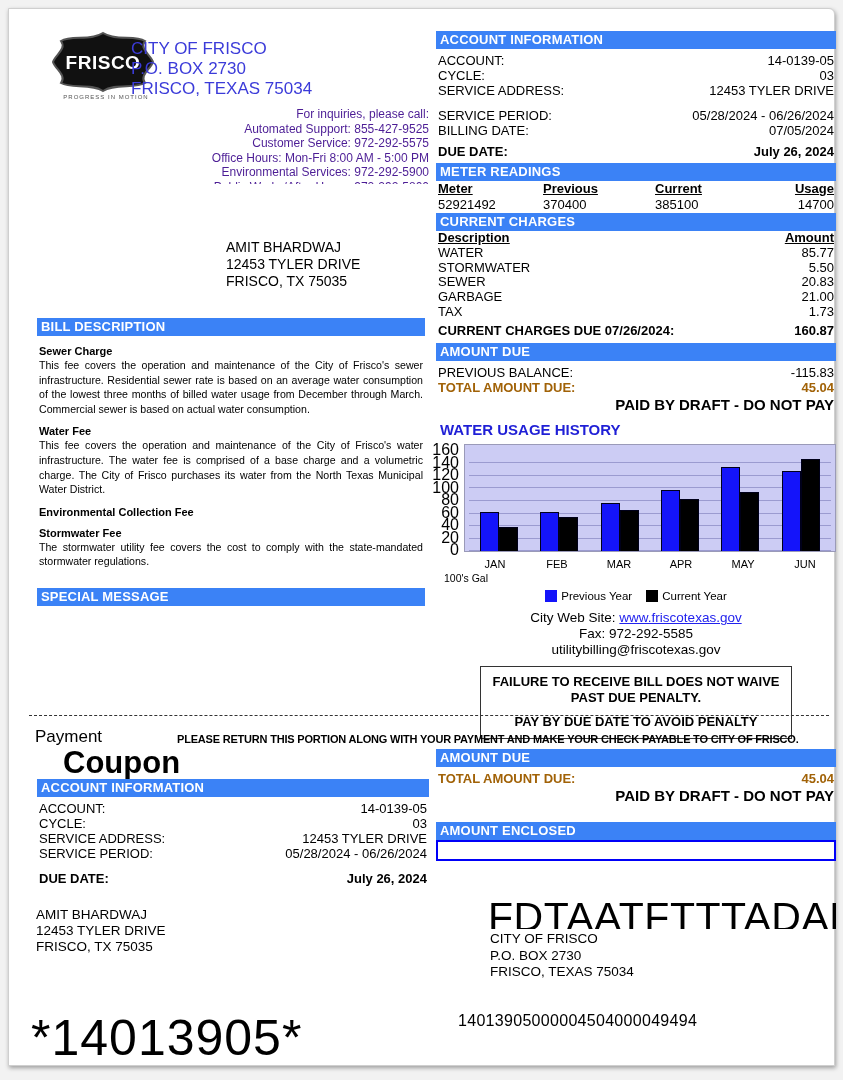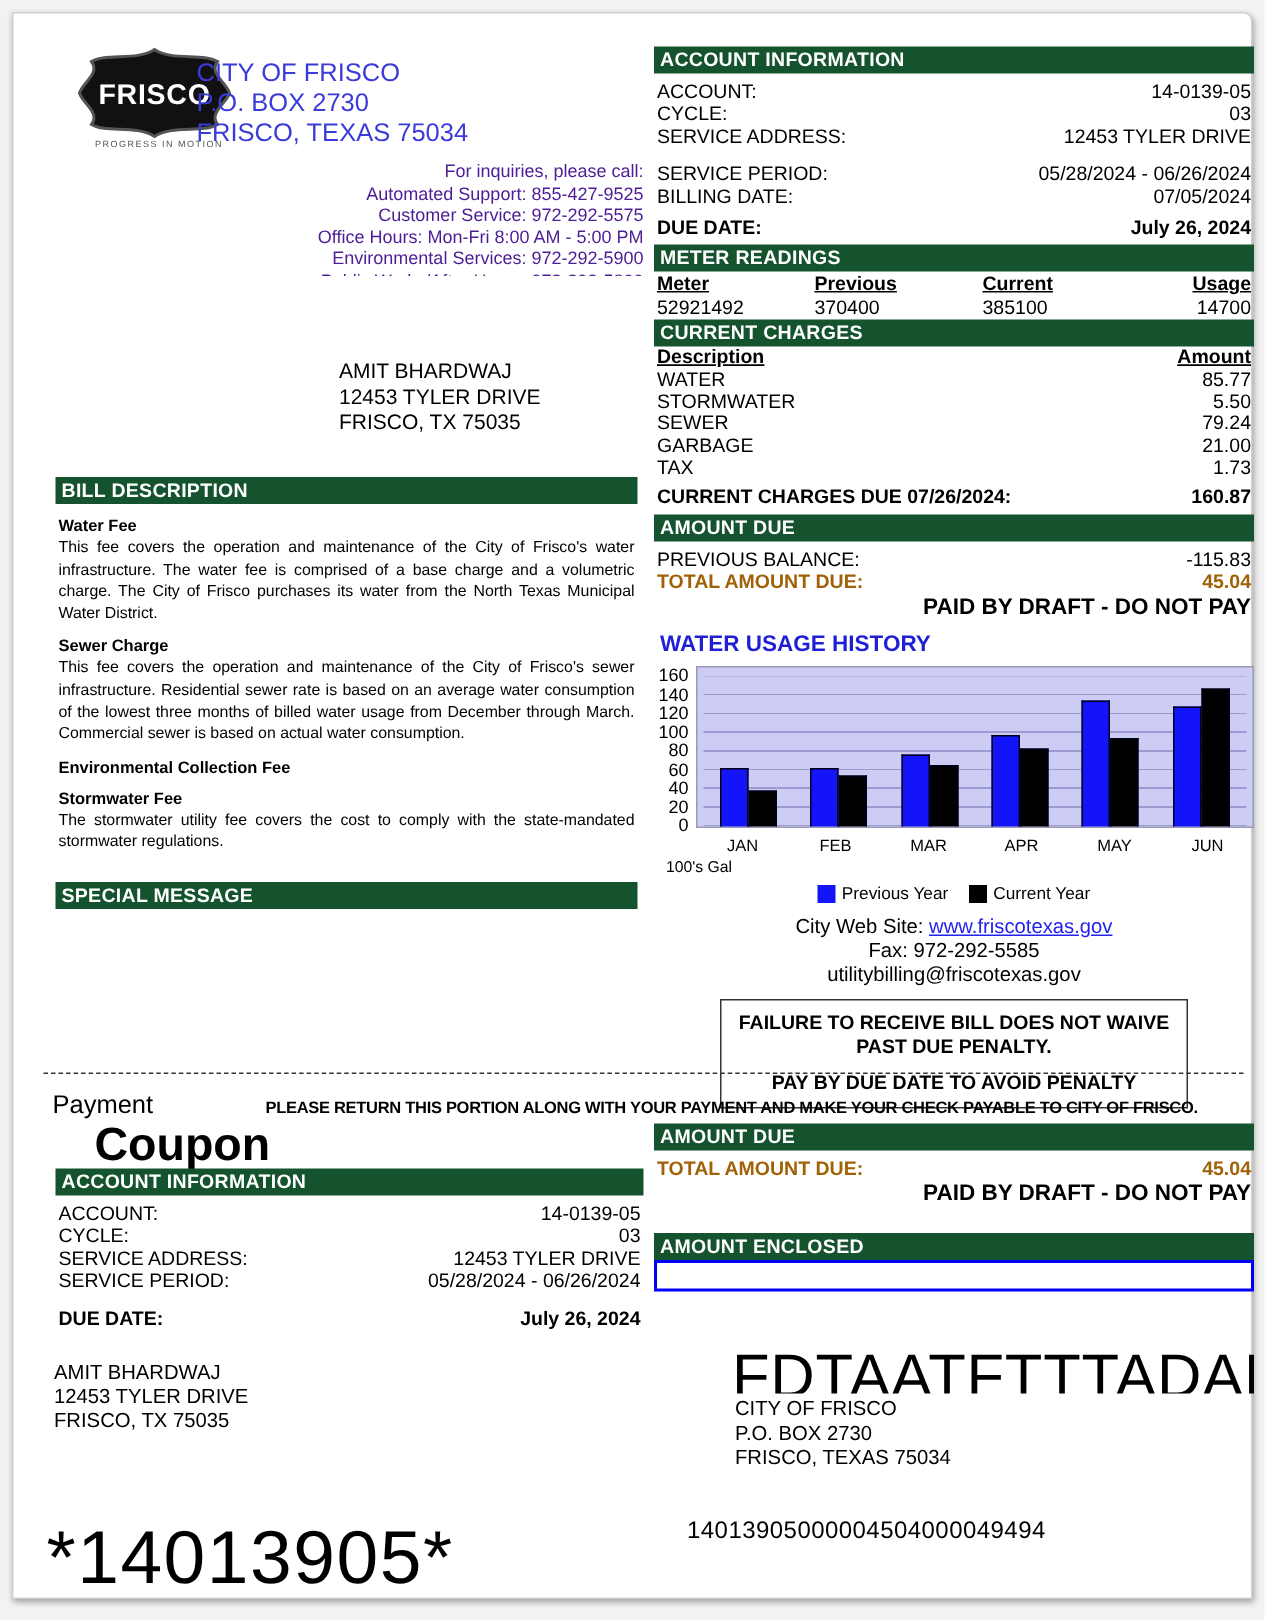--- a/index.html
+++ b/index.html
@@ -15,21 +15,21 @@
     position:absolute; left:8px; top:8px; width:827px; height:1058px;
     background:#fff;
     border:1px solid #cfcfcf;
     border-radius:0 6px 0 0;
     box-shadow:1px 2px 4px rgba(0,0,0,0.35);
   }
   .abs { position:absolute; }
 
   
   .secbar {
-    background:#14532d; color:#fff; font-weight:bold; font-size:13px;
+    background:#3b82f6; color:#fff; font-weight:bold; font-size:13px;
     padding:1px 4px 2px 4px; letter-spacing:0.2px;
   }
   .kvrow { display:flex; justify-content:space-between; font-size:13px; line-height:15px; padding:0 2px; }
   .kvrow.bold { font-weight:bold; }
   .strongblue { color:#a16207; }
 
   
   .logo-block { left:42px; top:22px; width:110px; }
   .logo-svg { display:block; }
   .logo-tagline { font-size:6px; letter-spacing:1px; color:#555; margin-top:1px; text-align:center; }
@@ -51,21 +51,21 @@
   .meter-grid .right { text-align:right; }
   .th { font-weight:bold; }
   .th span { text-decoration:underline; }
   .charges-row { display:flex; justify-content:space-between; font-size:13px; line-height:14.8px; padding:0 2px; }
   .paid-note { text-align:right; font-weight:bold; font-size:15px; padding-right:2px; margin-top:1px; }
 
   
   .chartblk { left:427px; top:412px; width:400px; }
   .chart-title { color:#1f1fd6; font-weight:bold; font-size:15px; margin-bottom:6px; padding-left:4px; }
   .chart-row { display:flex; }
-  .y-axis { position:relative; width:28px; height:100px; margin-top:6px; font-size:12px; }
+  .y-axis { position:relative; width:28px; height:100px; margin-top:6px; font-size:16px; }
   .ytick { position:absolute; right:5px; transform:translateY(50%); line-height:10px; }
   .plot-wrap { flex:1; background:#ccccf4; border:1px solid #9a9ab8; padding:6px 4px 0 4px; }
   .plot { height:100px; position:relative; display:flex; justify-content:space-around; align-items:flex-end;
     background-image:repeating-linear-gradient(to top,#9b9bd0 0px,#9b9bd0 1px,transparent 1px,transparent 12.5px); }
   .bargroup { display:flex; align-items:flex-end; height:100%; }
   .bar { width:19px; border:1px solid #00001a; border-bottom:none; }
   .x-labels { display:flex; justify-content:flex-end; margin-left:28px; font-size:11px; margin-top:6px; }
   .xtick { flex:1; text-align:center; }
   .unit-label { font-size:10.5px; margin:2px 0 0 8px; }
   .chart-legend { display:flex; justify-content:center; gap:14px; margin-top:6px; font-size:11.5px; align-items:center; }
@@ -183,21 +183,21 @@
     <div class="charges-row">
         <span>WATER</span>
         <span>85.77</span>
       </div>
     <div class="charges-row">
         <span>STORMWATER</span>
         <span>5.50</span>
       </div>
     <div class="charges-row">
         <span>SEWER</span>
-        <span>79.24</span>
+        <span>20.83</span>
       </div>
     <div class="charges-row">
         <span>GARBAGE</span>
         <span>21.00</span>
       </div>
     <div class="charges-row">
         <span>TAX</span>
         <span>1.73</span>
       </div>
     <div class="gap4"></div>
@@ -216,26 +216,26 @@
     <div class="kvrow bold strongblue">
         <span>TOTAL AMOUNT DUE:</span>
         <span>45.04</span>
       </div>
     <div class="paid-note">PAID BY DRAFT - DO NOT PAY</div>
   </div>
 
   <div class="abs bill-desc">
     <div class="secbar">BILL DESCRIPTION</div>
     <div class="bd-sec">
+      <div class="bd-head">Sewer Charge</div>
+      <div class="bd-body">This fee covers the operation and maintenance of the City of Frisco's sewer infrastructure. Residential sewer rate is based on an average water consumption of the lowest three months of billed water usage from December through March.  Commercial sewer is based on actual water consumption.</div>
+    </div>
+    <div class="bd-sec">
       <div class="bd-head">Water Fee</div>
       <div class="bd-body">This fee covers the operation and maintenance of the City of Frisco's water infrastructure. The water fee is comprised of a base charge and a volumetric charge.  The City of Frisco purchases its water from the North Texas Municipal Water District.</div>
-    </div>
-    <div class="bd-sec">
-      <div class="bd-head">Sewer Charge</div>
-      <div class="bd-body">This fee covers the operation and maintenance of the City of Frisco's sewer infrastructure. Residential sewer rate is based on an average water consumption of the lowest three months of billed water usage from December through March.  Commercial sewer is based on actual water consumption.</div>
     </div>
     <div class="bd-sec">
       <div class="bd-head">Environmental Collection Fee</div>
     </div>
     <div class="bd-sec">
       <div class="bd-head">Stormwater Fee</div>
       <div class="bd-body">The stormwater utility fee covers the cost to comply with the state-mandated stormwater regulations.</div>
     </div>
   </div>
 

